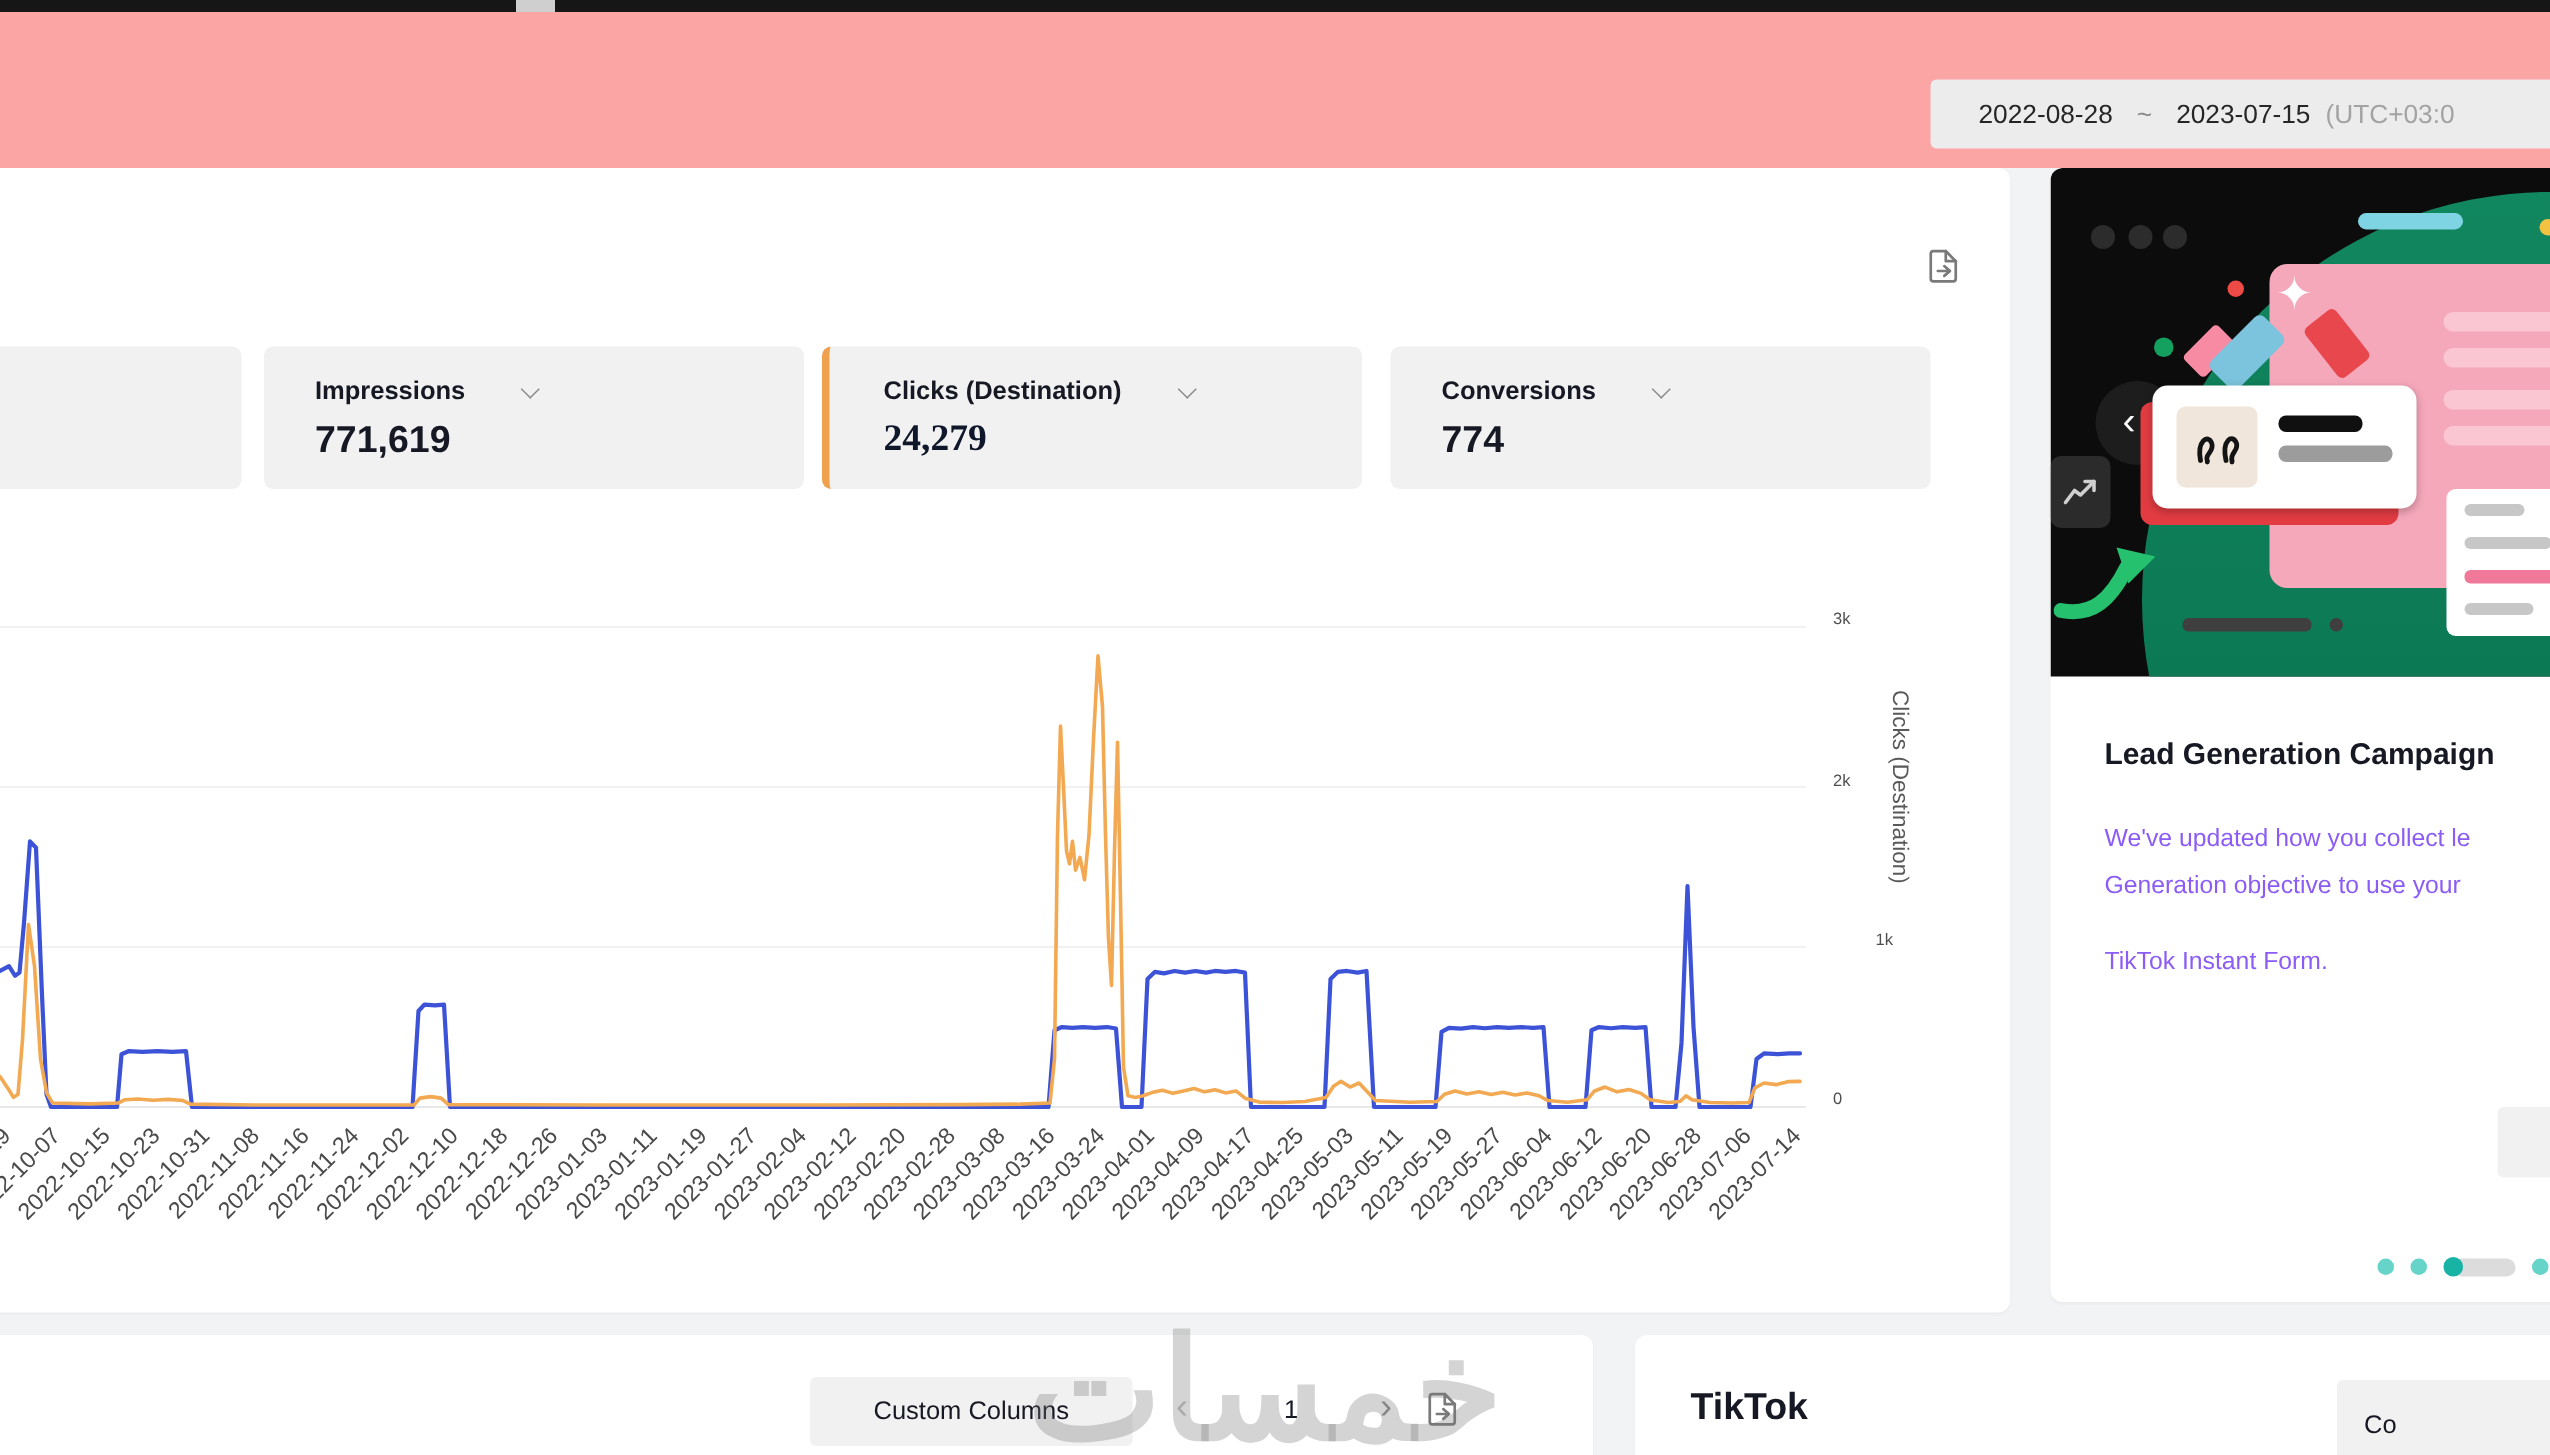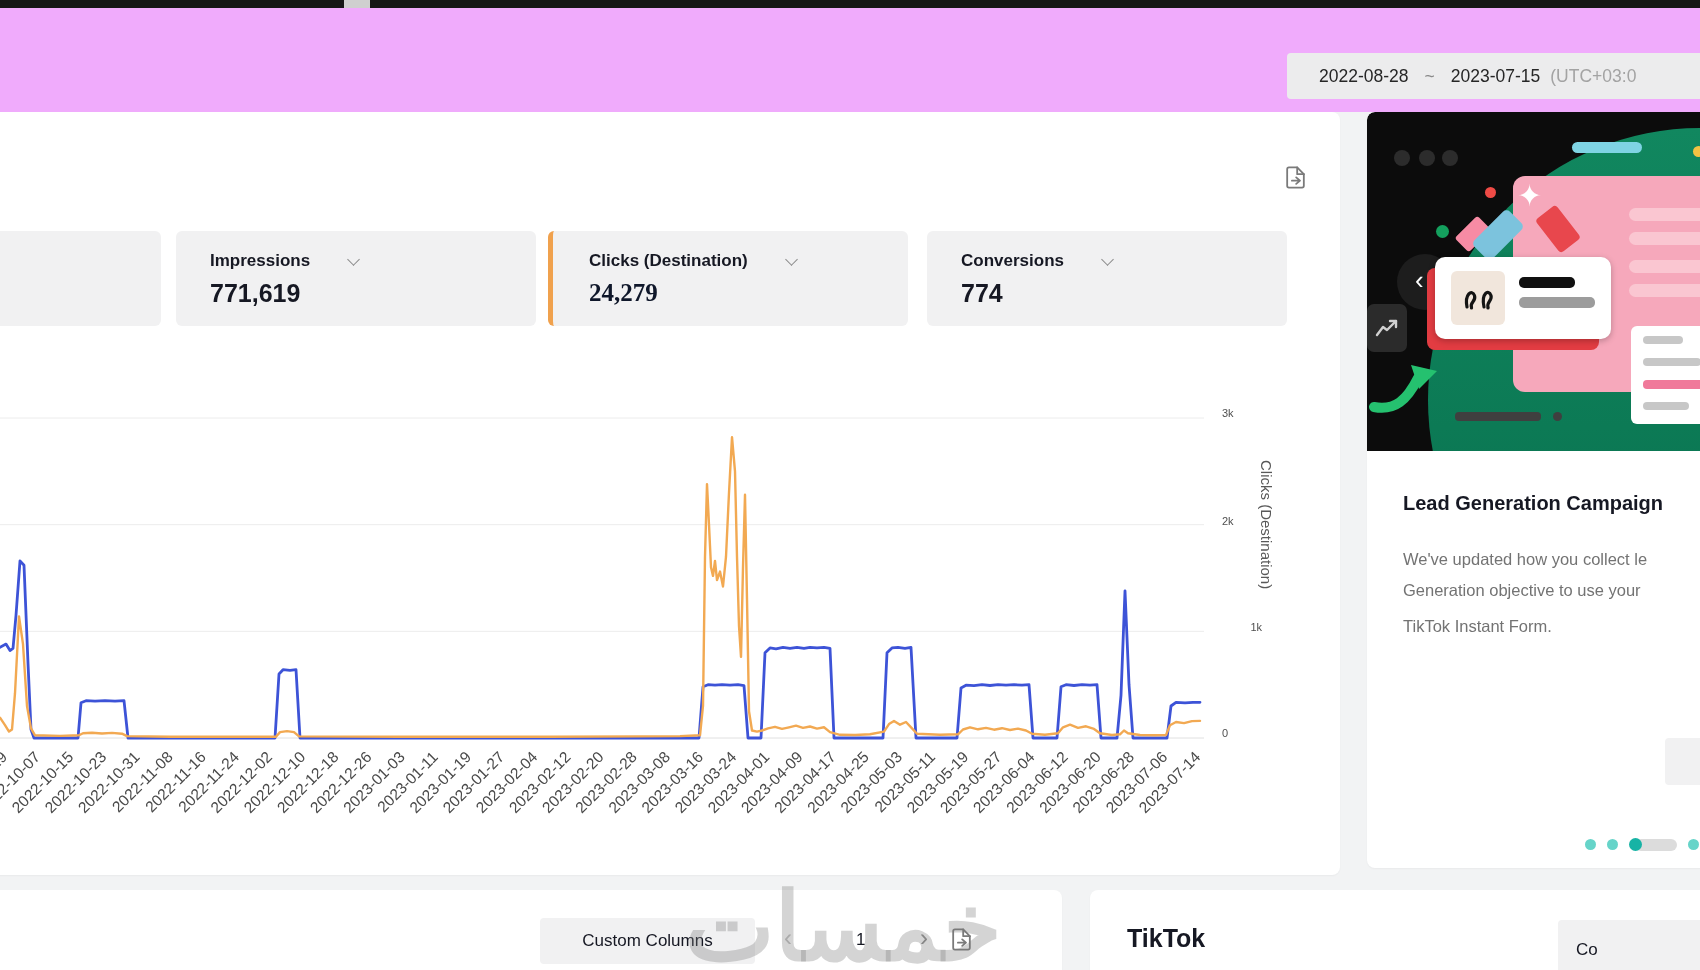--- a/index.html
+++ b/index.html
@@ -2,21 +2,21 @@
 <html lang="en"><head>
 <meta charset="utf-8">
 <style>
   * { margin:0; padding:0; box-sizing:border-box; }
   html,body { width:1700px; height:970px; overflow:hidden; }
   body { font-family:"Liberation Sans", sans-serif; background:#f2f3f4; position:relative; color:#161823; }
 
   .top-strip { position:absolute; left:0; top:0; width:1700px; height:8px; background:#161616; z-index:5; }
   .top-strip-tab { position:absolute; left:344px; top:0; width:26px; height:8px; background:#cfcfcf; }
 
-  .header-band { position:absolute; left:0; top:8px; width:1700px; height:104px; background:#f0abfc; }
+  .header-band { position:absolute; left:0; top:8px; width:1700px; height:104px; background:#fca5a5; }
   .date-pill { position:absolute; left:1287px; top:45px; height:46px; width:440px; background:#ececed;
                border-radius:4px; display:flex; align-items:center; padding-left:32px; font-size:17.5px;
                color:#262626; cursor:pointer; }
   .date-pill .sep { color:#8a8a8a; margin:0 16px; }
   .date-pill .tz { color:#a3a3a3; margin-left:10px; white-space:nowrap; }
 
   .card { position:absolute; background:#fff; border-radius:8px; box-shadow:0 1px 2px rgba(0,0,0,.04); }
   .chart-card { left:-30px; top:112px; width:1370px; height:763px; }
   .promo-card { left:1367px; top:112px; width:356px; height:756px; overflow:hidden; }
   .bl-card { left:-30px; top:890px; width:1092px; height:130px; }
@@ -67,21 +67,21 @@
               display:flex; align-items:center; justify-content:center; }
   .black-bar { left:84px; top:20px; width:56px; height:11px; border-radius:5px; background:#101010; }
   .gray-bar { left:84px; top:40px; width:76px; height:11px; border-radius:5px; background:#9c9c9c; }
   .chart-sq { left:0; top:192px; width:40px; height:48px; border-radius:7px; background:#2b2b2b;
               display:flex; align-items:center; justify-content:center; }
   .bottom-bar { left:88px; top:300px; width:86px; height:9px; border-radius:4px; background:#3f3f3f; }
   .bottom-dot { left:186px; top:300px; width:9px; height:9px; border-radius:50%; background:#3f3f3f; }
   .carousel-prev { left:48px; top:155px; color:#fff; font-size:26px; line-height:1; cursor:pointer; }
 
   .promo-title { position:absolute; left:36px; top:380px; font-size:20px; font-weight:700; color:#161823; white-space:nowrap; }
-  .promo-line { position:absolute; left:36px; font-size:16.5px; color:#737373; white-space:nowrap; }
+  .promo-line { position:absolute; left:36px; font-size:16.5px; color:#8b5cf6; white-space:nowrap; }
   .promo-btn { position:absolute; top:626px; height:47px; background:#f1f1f2; border:none; border-radius:4px;
                font-family:inherit; font-size:17px; font-weight:500; color:#161823; cursor:pointer; }
   .learn-more { left:35px; width:246px; }
   .btn-fragment { left:298px; width:110px; }
   .dots-row { position:absolute; left:218px; top:726px; display:flex; align-items:center; gap:11px; }
   .c-dot { width:11px; height:11px; border-radius:50%; background:#66d4c9; cursor:pointer; }
   .c-active { display:flex; align-items:center; cursor:pointer; }
   .c-active .lead { width:13px; height:13px; border-radius:50%; background:#17b3a5; z-index:2; }
   .c-active .track { width:42px; height:12px; border-radius:6px; background:#dcdcdc; margin-left:-7px; }
 
@@ -254,21 +254,21 @@
       <polygon points="42,7 68,13 50,31" fill="#25c16f"></polygon>
     </svg>
     <div class="abs bottom-bar"></div>
     <div class="abs bottom-dot"></div>
     <div class="abs carousel-prev">‹</div>
   </div>
 
   <h3 class="promo-title">Lead Generation Campaign</h3>
   <p class="promo-line" style="top:438px">We've updated how you collect le</p>
   <p class="promo-line" style="top:469px">Generation objective to use your</p>
-  <p class="promo-line" style="top:505px">TikTok Instant Form.</p>
+  <p class="promo-line" style="top:520px">TikTok Instant Form.</p>
   <button class="promo-btn btn-fragment"></button>
   <div class="dots-row" id="dots-row">
       <div class="c-dot"></div>
       <div class="c-dot"></div>
       <div class="c-active">
         <div class="lead"></div>
         <div class="track"></div>
       </div>
       <div class="c-dot"></div>
     </div>

